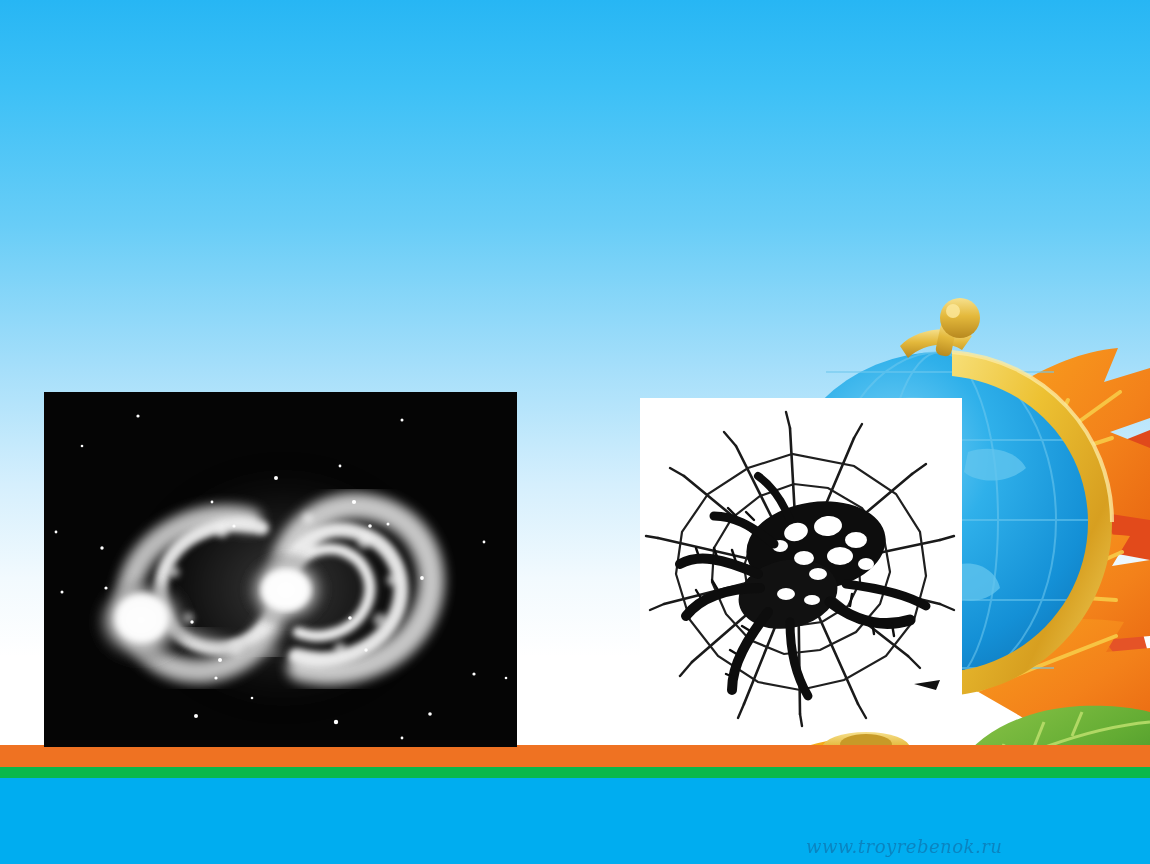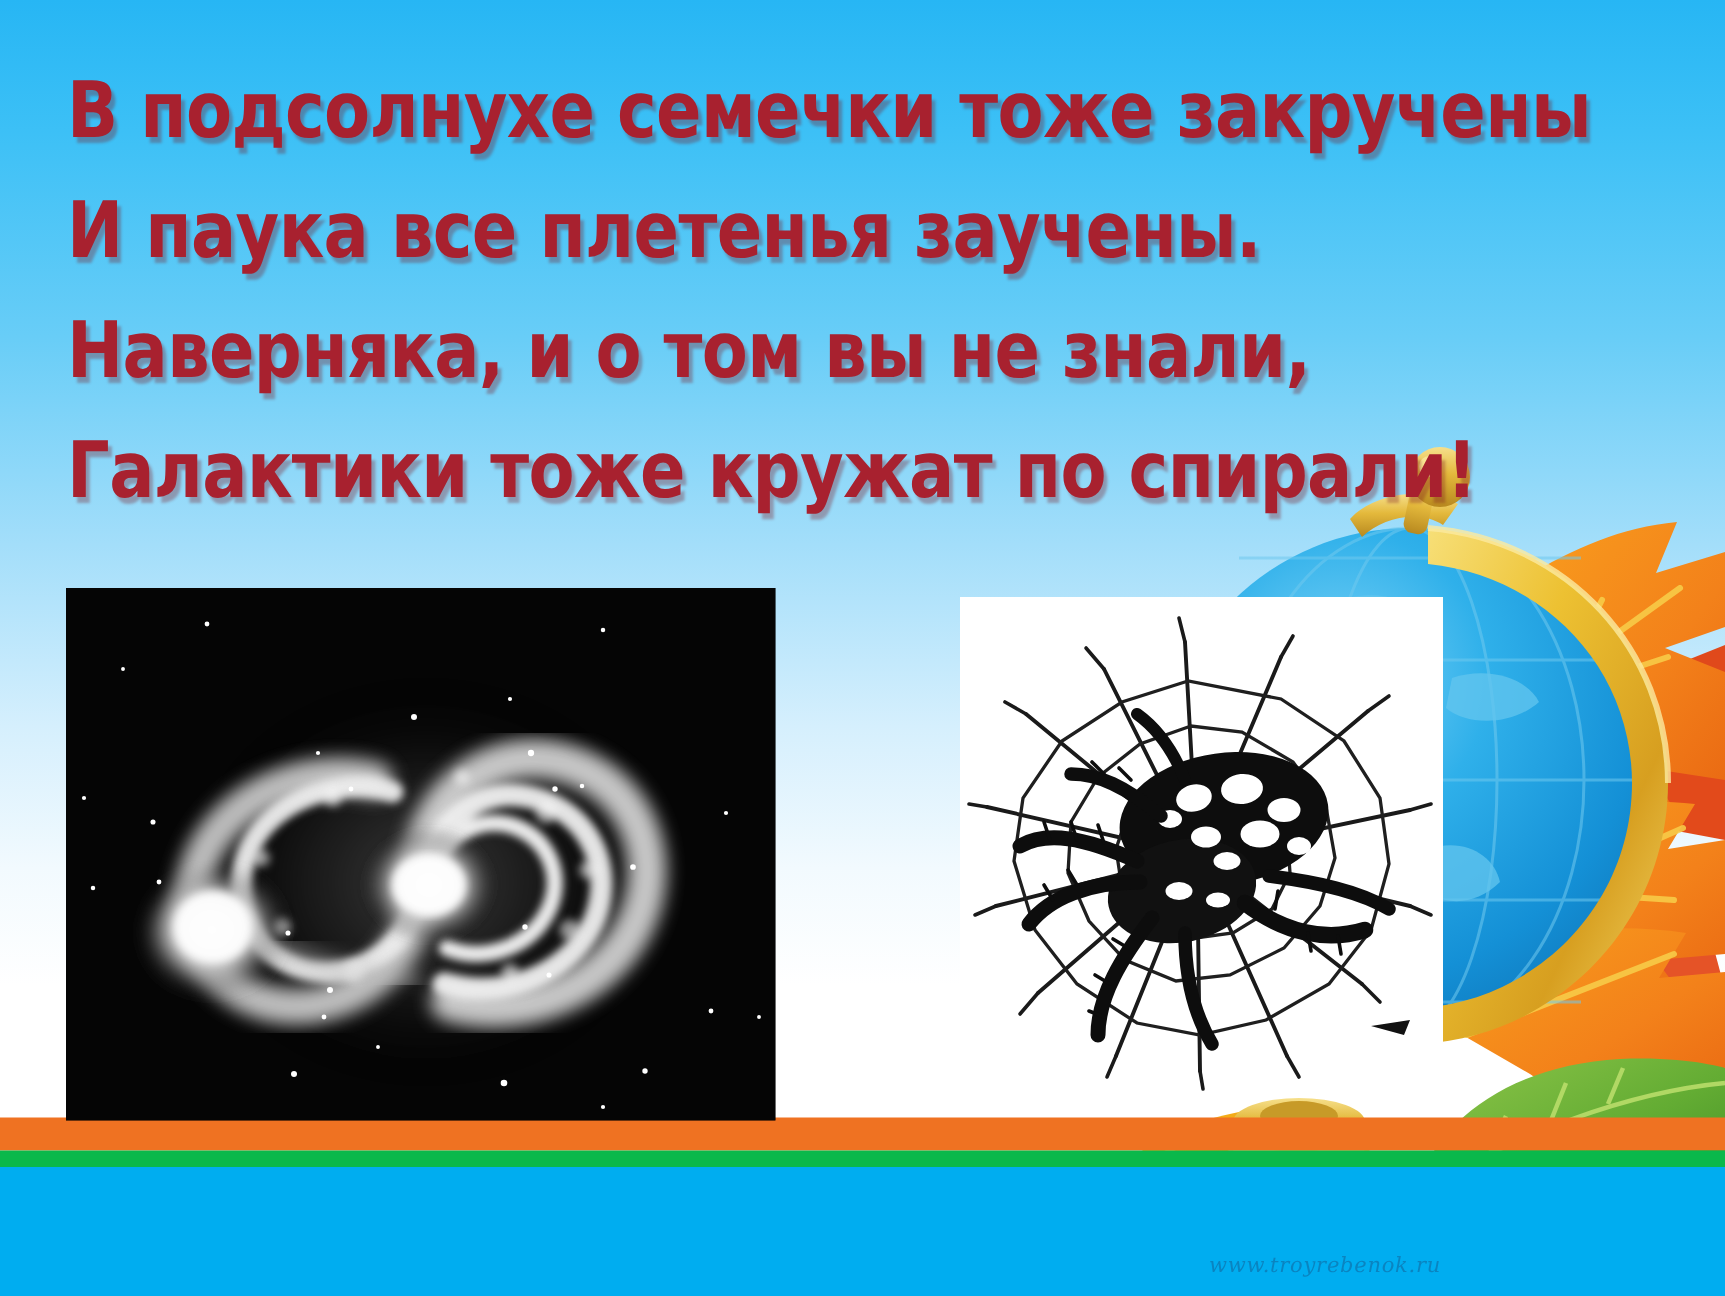--- a/index.html
+++ b/index.html
@@ -108,21 +108,21 @@
     z-index: 10;
   }
 
   .watermark {
     position: absolute;
     left: 806px;
     top: 836px;
     z-index: 60;
     font-family: "DejaVu Serif", serif;
     font-style: italic;
-    font-size: 14px;
+    font-size: 18px;
     color: rgba(25, 70, 120, 0.40);
     letter-spacing: 0.5px;
     white-space: nowrap;
   }
 </style>
 </head>
 <body>
 
 <div id="slide">
 
@@ -248,26 +248,20 @@
           <path d="M1056 768 L1072 792"></path>
         </g>
       </g>
     </svg>
   </div>
 
   <div class="band-orange"></div>
   <div class="band-green"></div>
   <div class="band-blue"></div>
 
-  <div class="poem">
-    <div class="poem-line">В подсолнухе семечки тоже закручены</div>
-    <div class="poem-line">И паука все плетенья заучены.</div>
-    <div class="poem-line">Наверняка, и о том вы не знали,</div>
-    <div class="poem-line">Галактики тоже кружат по спирали!</div>
-  </div>
 
   <div class="photo-galaxy">
     <svg width="473" height="355" viewBox="0 0 473 355" xmlns="http://www.w3.org/2000/svg">
       <defs>
         <radialGradient id="gCore" cx="50%" cy="50%" r="50%">
           <stop offset="0%" stop-color="#ffffff"></stop>
           <stop offset="45%" stop-color="#e8e8e8"></stop>
           <stop offset="100%" stop-color="#1c1c1c" stop-opacity="0"></stop>
         </radialGradient>
         <radialGradient id="gHalo" cx="50%" cy="50%" r="50%">

